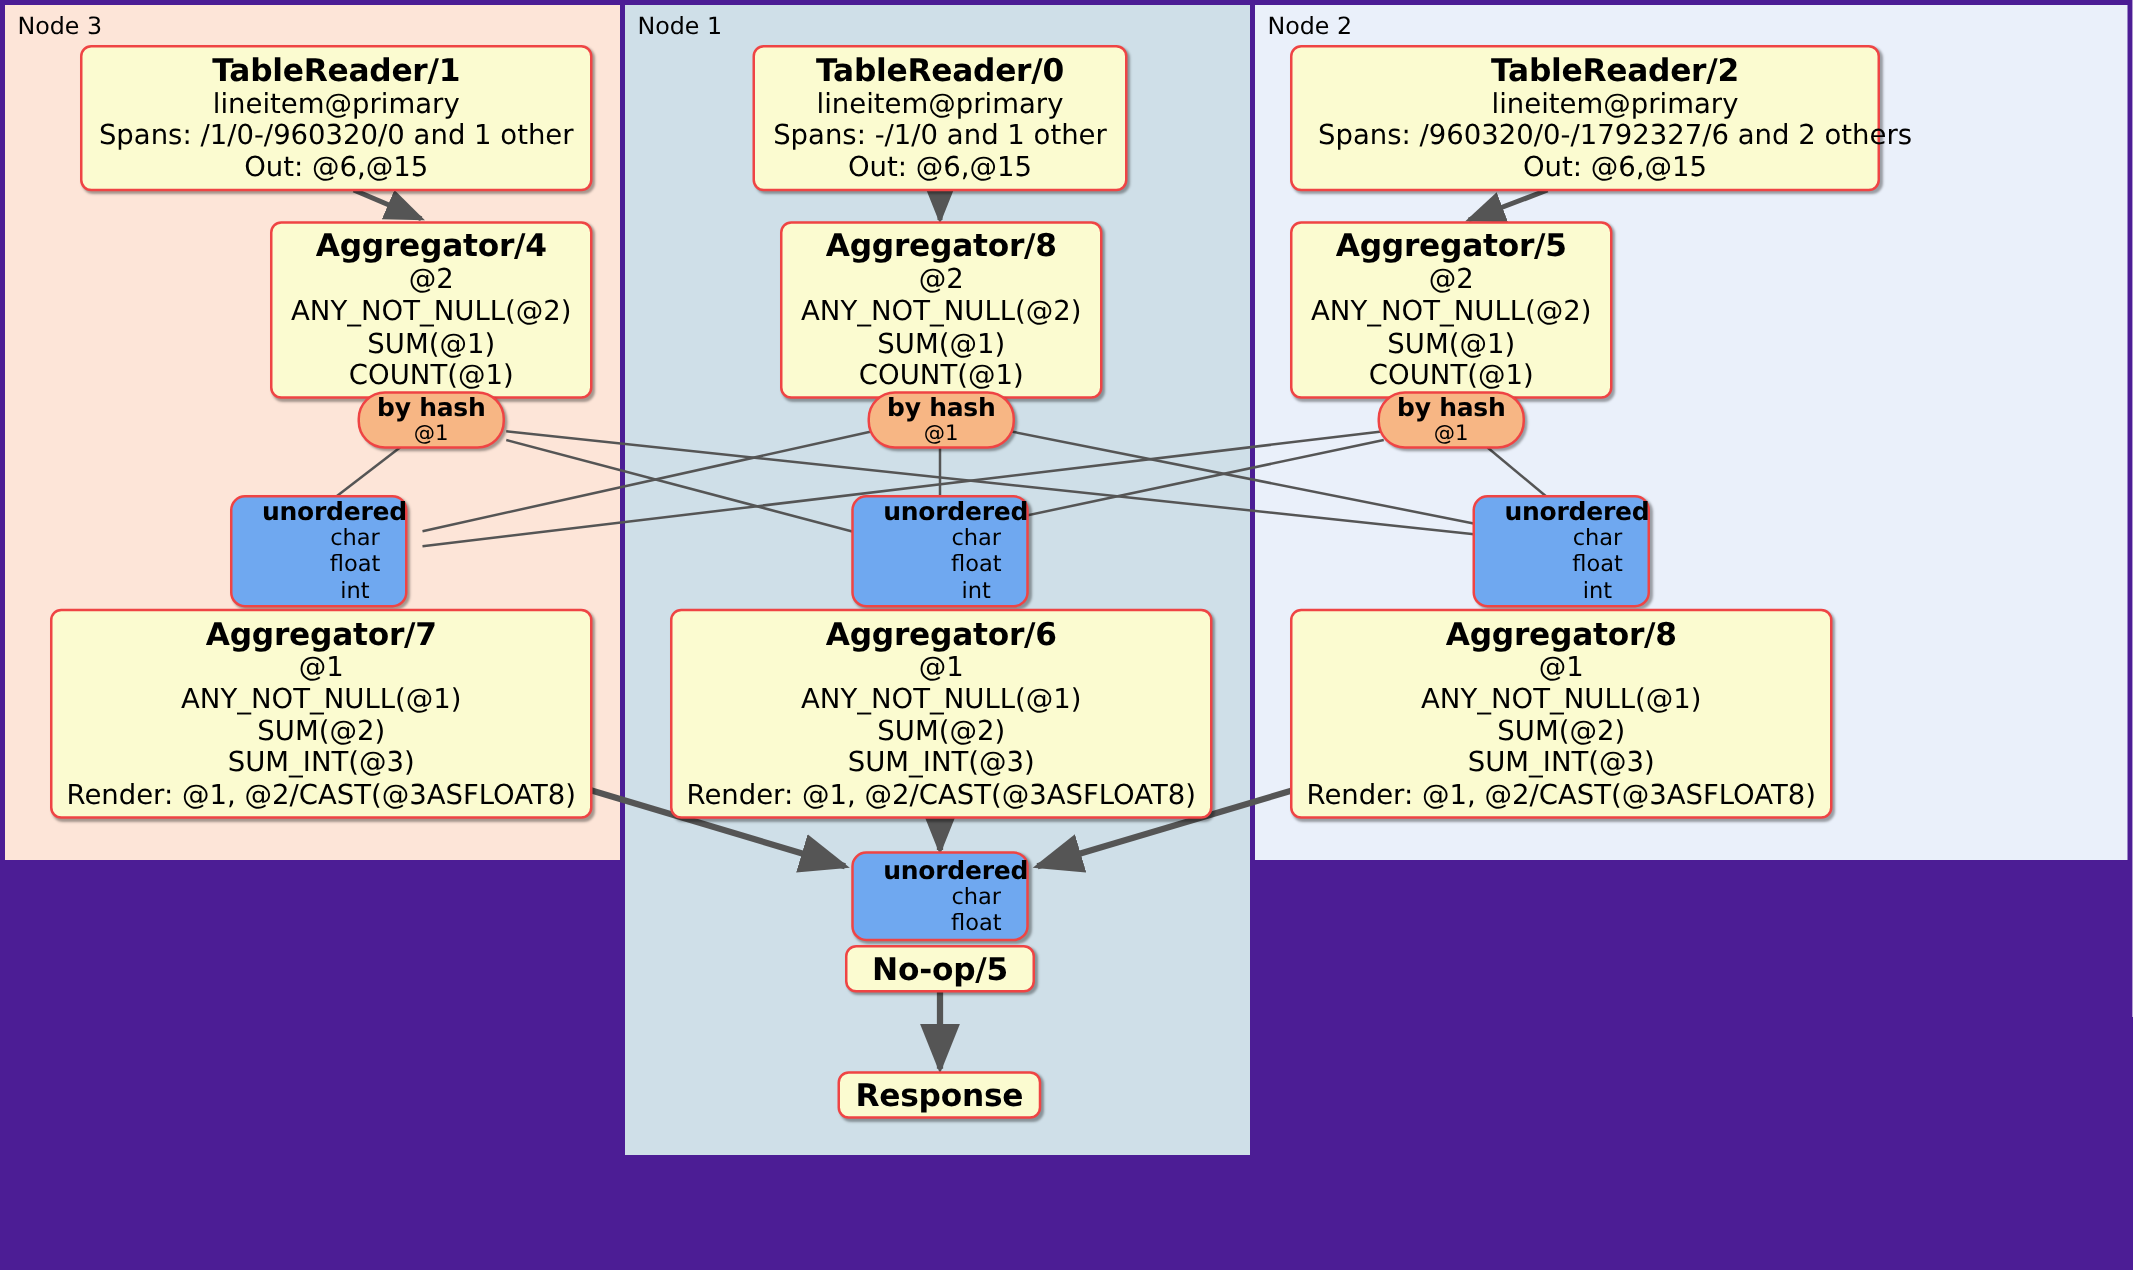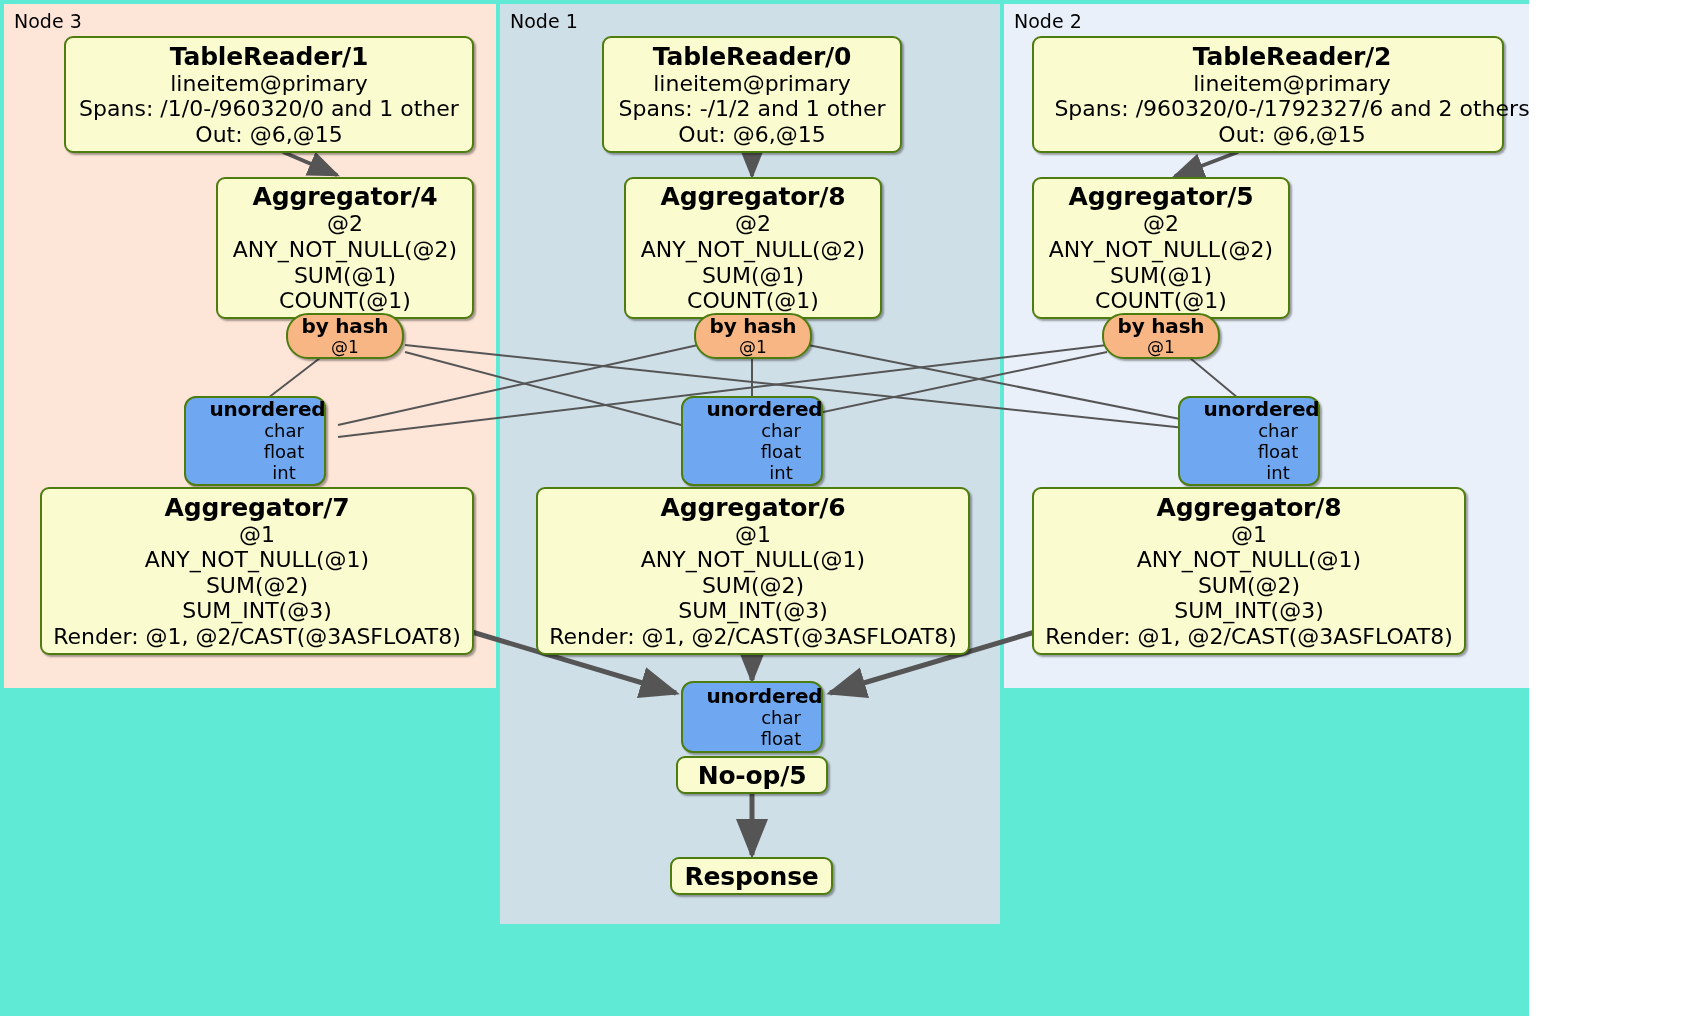--- a/index.html
+++ b/index.html
@@ -5,24 +5,24 @@
   html, body {
     margin: 0;
     padding: 0;
     background: #ffffff;
   }
   body {
     font-family: "DejaVu Sans", "Liberation Sans", sans-serif;
   }
   #canvas {
     position: relative;
-    width: 1529px;
+    width: 1706px;
     height: 1016px;
     overflow: hidden;
-    background: #5eead4;
+    background: #4c1d95;
   }
 
   
   .region {
     position: absolute;
     box-sizing: border-box;
   }
   .region-label {
     position: absolute;
     top: 6px;
@@ -47,21 +47,21 @@
 
   
   .node {
     position: absolute;
     box-sizing: border-box;
     display: flex;
     flex-direction: column;
     align-items: center;
     justify-content: center;
     text-align: center;
-    border: 2px solid #4d7c0f;
+    border: 2px solid #ef4444;
     box-shadow: 2px 2px 2px rgba(0,0,0,0.35);
     line-height: 1.16;
   }
 
   .proc {
     background: #fbfbd0;
     border-radius: 9px;
   }
   .router {
     background: #f7b684;
@@ -191,21 +191,21 @@
       <div class="line">@1</div>
       <div class="line">ANY_NOT_NULL(@1)</div>
       <div class="line">SUM(@2)</div>
       <div class="line">SUM_INT(@3)</div>
       <div class="line">Render: @1, @2/CAST(@3ASFLOAT8)</div>
     </div>
 
     <div class="node proc" style="left:602px; top:36px; width:300px; height:117px;">
       <div class="title">TableReader/0</div>
       <div class="line">lineitem@primary</div>
-      <div class="line">Spans: -/1/2 and 1 other</div>
+      <div class="line">Spans: -/1/0 and 1 other</div>
       <div class="line">Out: @6,@15</div>
     </div>
 
     <div class="node proc" style="left:624px; top:177px; width:258px; height:142px;">
       <div class="title">Aggregator/8</div>
       <div class="line">@2</div>
       <div class="line">ANY_NOT_NULL(@2)</div>
       <div class="line">SUM(@1)</div>
       <div class="line">COUNT(@1)</div>
     </div>

